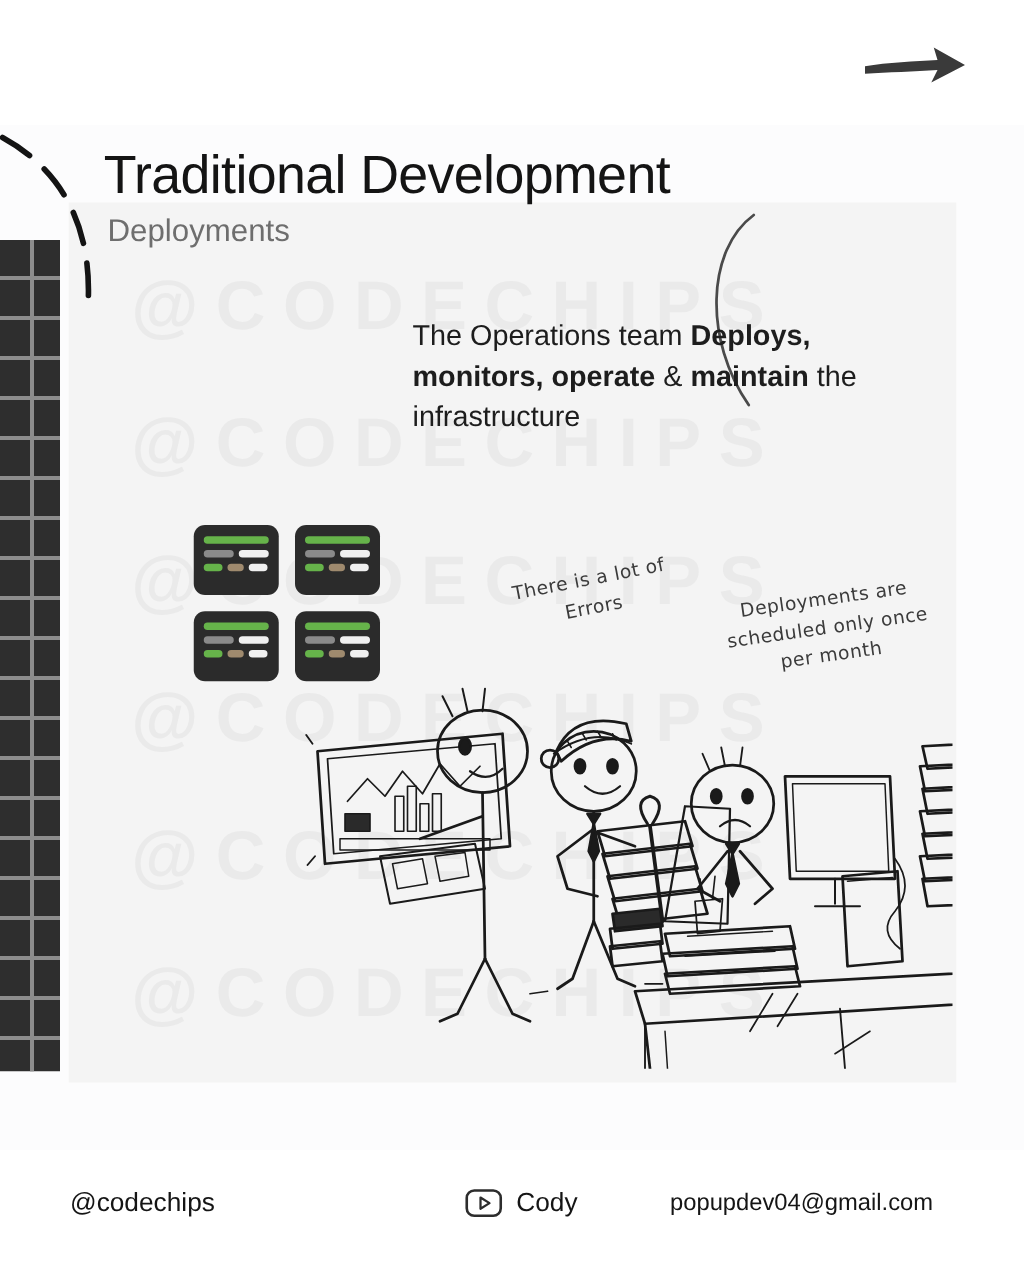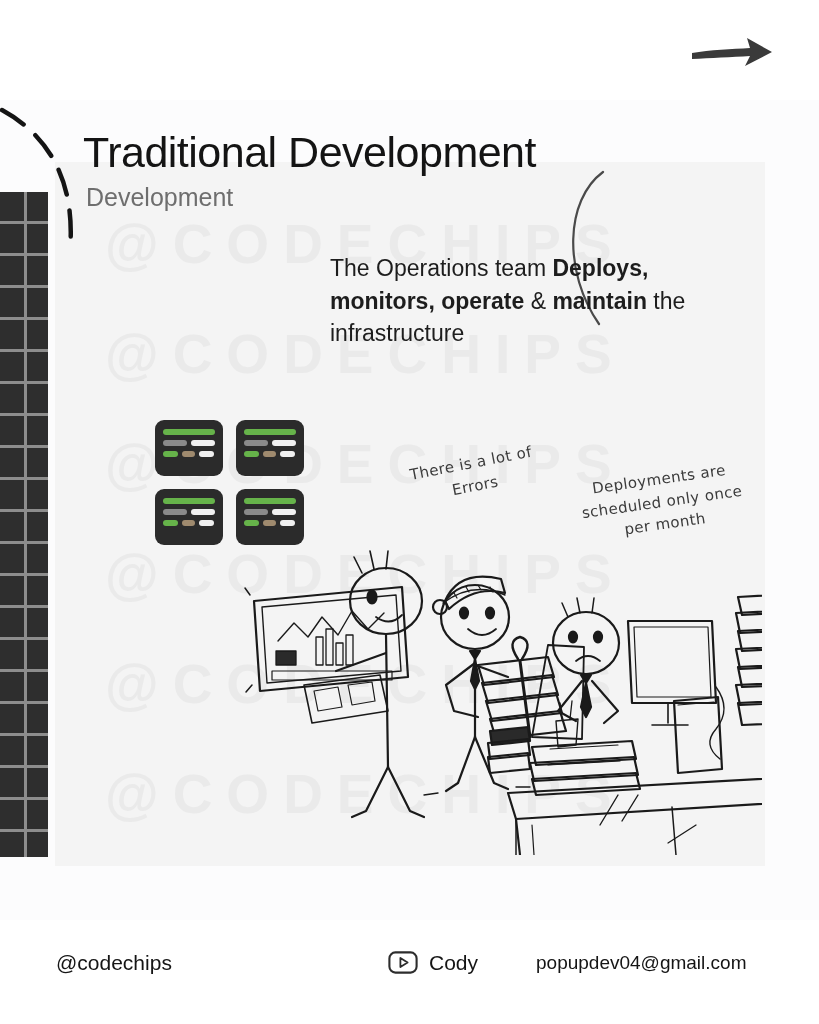--- a/index.html
+++ b/index.html
@@ -104,21 +104,21 @@
     left: -6px;
     top: 104px;
     width: 110px;
     height: 150px;
   }
 
   
   .heading-block {
     position: absolute;
     left: 83px;
-    top: 130px;
+    top: 118px;
   }
   .title {
     margin: 0;
     font-size: 43px;
     font-weight: 500;
     letter-spacing: -0.5px;
     color: #141414;
     line-height: 1.05;
     font-family: "Liberation Sans", sans-serif;
   }
@@ -213,21 +213,21 @@
     font-family: "Liberation Sans", sans-serif;
   }
   .footer-handle {
     position: absolute;
     left: 56px;
     font-size: 21px;
     color: #151515;
   }
   .footer-channel {
     position: absolute;
-    left: 340px;
+    left: 324px;
     display: flex;
     align-items: center;
     gap: 11px;
     padding-left: 48px;
   }
   .footer-channel-name {
     font-size: 21px;
     color: #151515;
   }
   .footer-email {
@@ -275,21 +275,21 @@
     <path d="M78 10 C 40 38, 38 110, 74 162" fill="none" stroke="#4a4a4a" stroke-width="2.2" stroke-linecap="round"></path>
   </svg>
 </div>
 
 <svg class="dashed-arc" viewBox="0 0 110 150">
   <path d="M8 6 C 52 30, 82 74, 76 146" fill="none" stroke="#141414" stroke-width="4.5" stroke-linecap="round" stroke-dasharray="26 16"></path>
 </svg>
 
 <div class="heading-block">
   <h1 class="title">Traditional Development</h1>
-  <div class="subtitle">Development</div>
+  <div class="subtitle">Deployments</div>
 </div>
 
 <div class="body-text"><span>The Operations team </span><span class="em">Deploys, monitors, operate</span><span> &amp; </span><span class="em">maintain</span><span> the infrastructure</span></div>
 
 <div class="cards-grid">
 
   <div class="term-card">
     <div class="bar bar-green"></div>
     <div class="bar-row">
       <div class="bar bar-gray" style="width:24px"></div>

